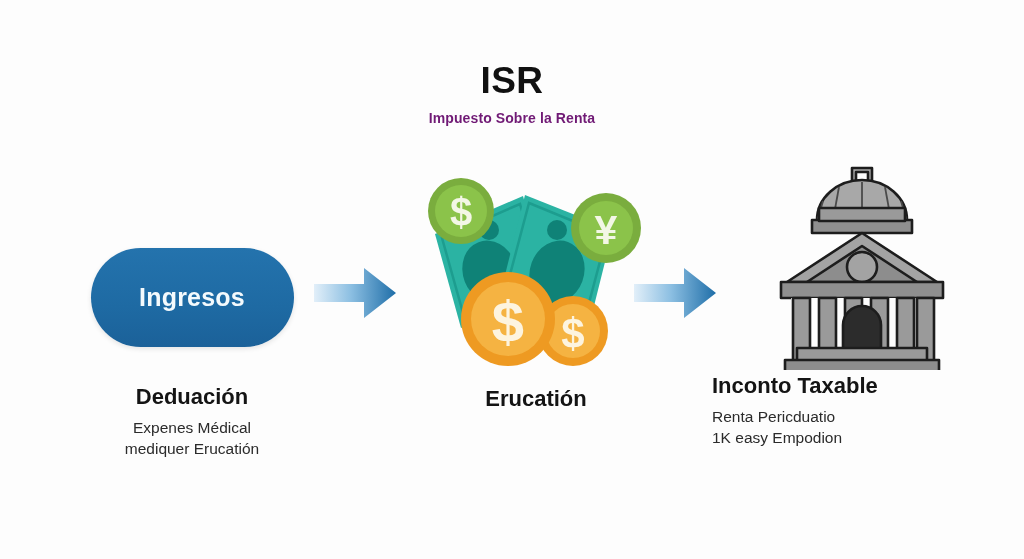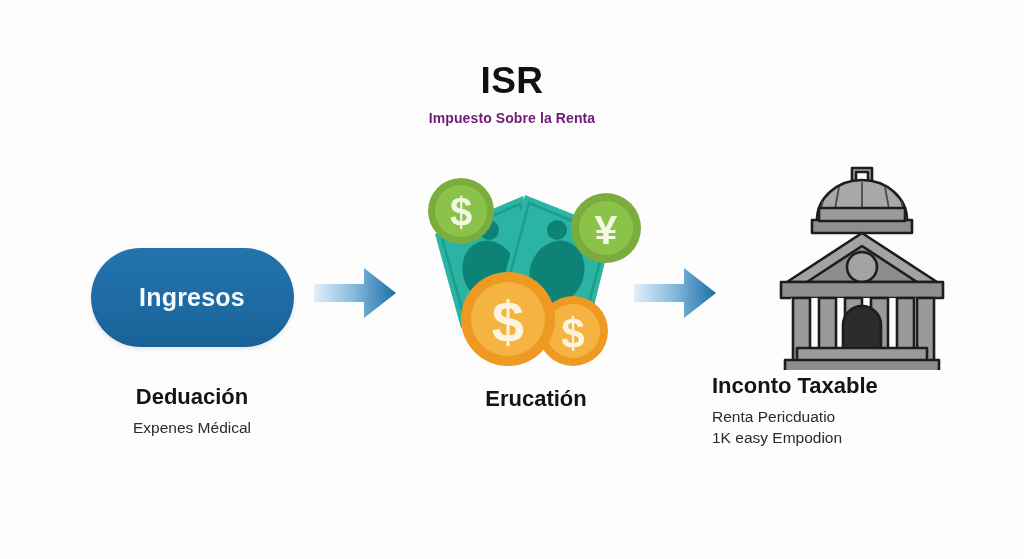--- a/index.html
+++ b/index.html
@@ -118,20 +118,21 @@
   <div class="col col-left">
     <div class="pill">
       <span class="pill-label">Ingresos</span>
     </div>
   </div>
 
   <div class="cap-left">
     <div class="caption-title">Deduación</div>
     <div class="caption-sub">
       <div>Expenes Médical</div>
+      <div>mediquer Erucatión</div>
     </div>
   </div>
 
   <div class="arrow arrow-1">
     <svg viewBox="0 0 86 58" width="86" height="58" aria-hidden="true">
       <defs>
         <linearGradient id="agrad1" x1="0" y1="0" x2="1" y2="0">
           <stop offset="0%" stop-color="#e2eff9"></stop>
           <stop offset="45%" stop-color="#8cbfe2"></stop>
           <stop offset="100%" stop-color="#1f6ea8"></stop>

